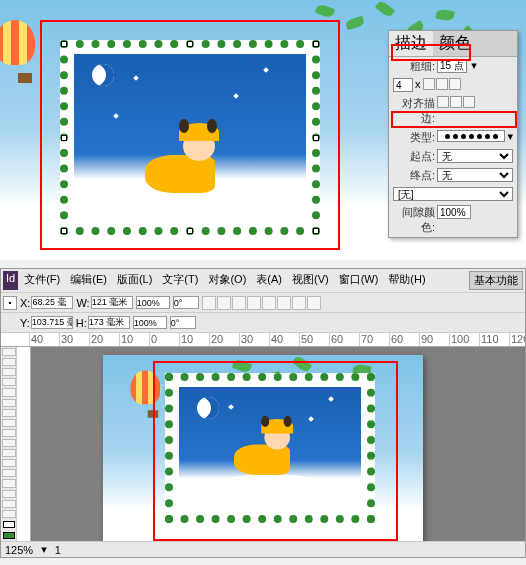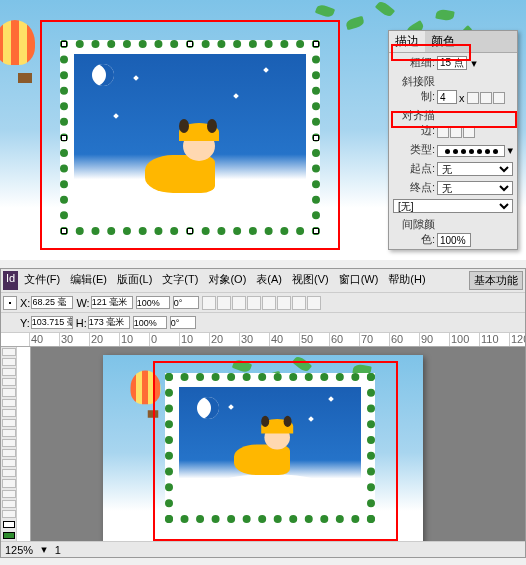--- a/index.html
+++ b/index.html
@@ -26,23 +26,23 @@
 .baby .ear.l{left:44px}.baby .ear.r{left:72px}
 .cloud{position:absolute;bottom:0;left:0;right:0;height:35px;background:#fff;border-radius:50% 50% 0 0/100% 100% 0 0}
 .handles{position:absolute;inset:-4px;pointer-events:none}
 .handles i{position:absolute;width:6px;height:6px;background:#fff;border:1px solid #000}
 .h-tl{top:-3px;left:-3px}.h-tr{top:-3px;right:-3px}.h-bl{bottom:-3px;left:-3px}.h-br{bottom:-3px;right:-3px}
 .h-t{top:-3px;left:50%;margin-left:-3px}.h-b{bottom:-3px;left:50%;margin-left:-3px}
 .h-l{left:-3px;top:50%;margin-top:-3px}.h-r{right:-3px;top:50%;margin-top:-3px}
 
 .panel{position:absolute;top:30px;right:8px;width:130px;background:#e8e8e8;border:1px solid #999;box-shadow:2px 2px 4px rgba(0,0,0,.3)}
 .panel-tabs{display:flex;background:#d0d0d0;border-bottom:1px solid #aaa}
-.panel-tabs span{padding:2px 6px;font-size:12px}
+.panel-tabs span{padding:2px 6px;font-size:16px}
 .panel-tabs .active{background:#e8e8e8}
-.panel-row{display:flex;align-items:flex-end;padding:2px 4px;gap:2px;font-size:10px}
+.panel-row{display:flex;align-items:flex-start;padding:2px 4px;gap:2px;font-size:10px}
 .panel-row label{flex:0 0 42px;text-align:right;color:#333}
 .panel-row input{width:30px;height:14px;font-size:10px;border:1px solid #888;padding:0 2px}
 .panel-row select{flex:1;height:14px;font-size:10px;border:1px solid #888;background:#fff}
 .caps{display:flex;gap:1px}
 .caps i{width:12px;height:12px;border:1px solid #999;background:#f5f5f5}
 .redbox-panel1{position:absolute;top:13px;left:2px;width:80px;height:17px;border:2px solid red;pointer-events:none}
 .redbox-panel2{position:absolute;top:80px;left:2px;width:126px;height:17px;border:2px solid red;pointer-events:none}
 .dashpreview{flex:1;height:12px;background:#fff;border:1px solid #888;display:flex;align-items:center;justify-content:center;gap:3px}
 .dashpreview i{width:5px;height:5px;background:#000;border-radius:50%}
 
@@ -121,21 +121,20 @@
       <span class="active">描边</span>
       <span>颜色</span>
     </div>
     <div class="redbox-panel1"></div>
     <div class="panel-row">
       <label>粗细:</label>
       <input value="15 点" style="">
       <span style="width:10px;text-align:center">▾</span>
     </div>
     <div class="panel-row">
-      <label>斜接限制:</label>
       <input style="width: 20px;" value="4">
       <span>x</span>
       <div class="caps">
           <i></i>
           <i></i>
           <i></i>
         </div>
     </div>
     <div class="panel-row">
       <label>对齐描边:</label>

